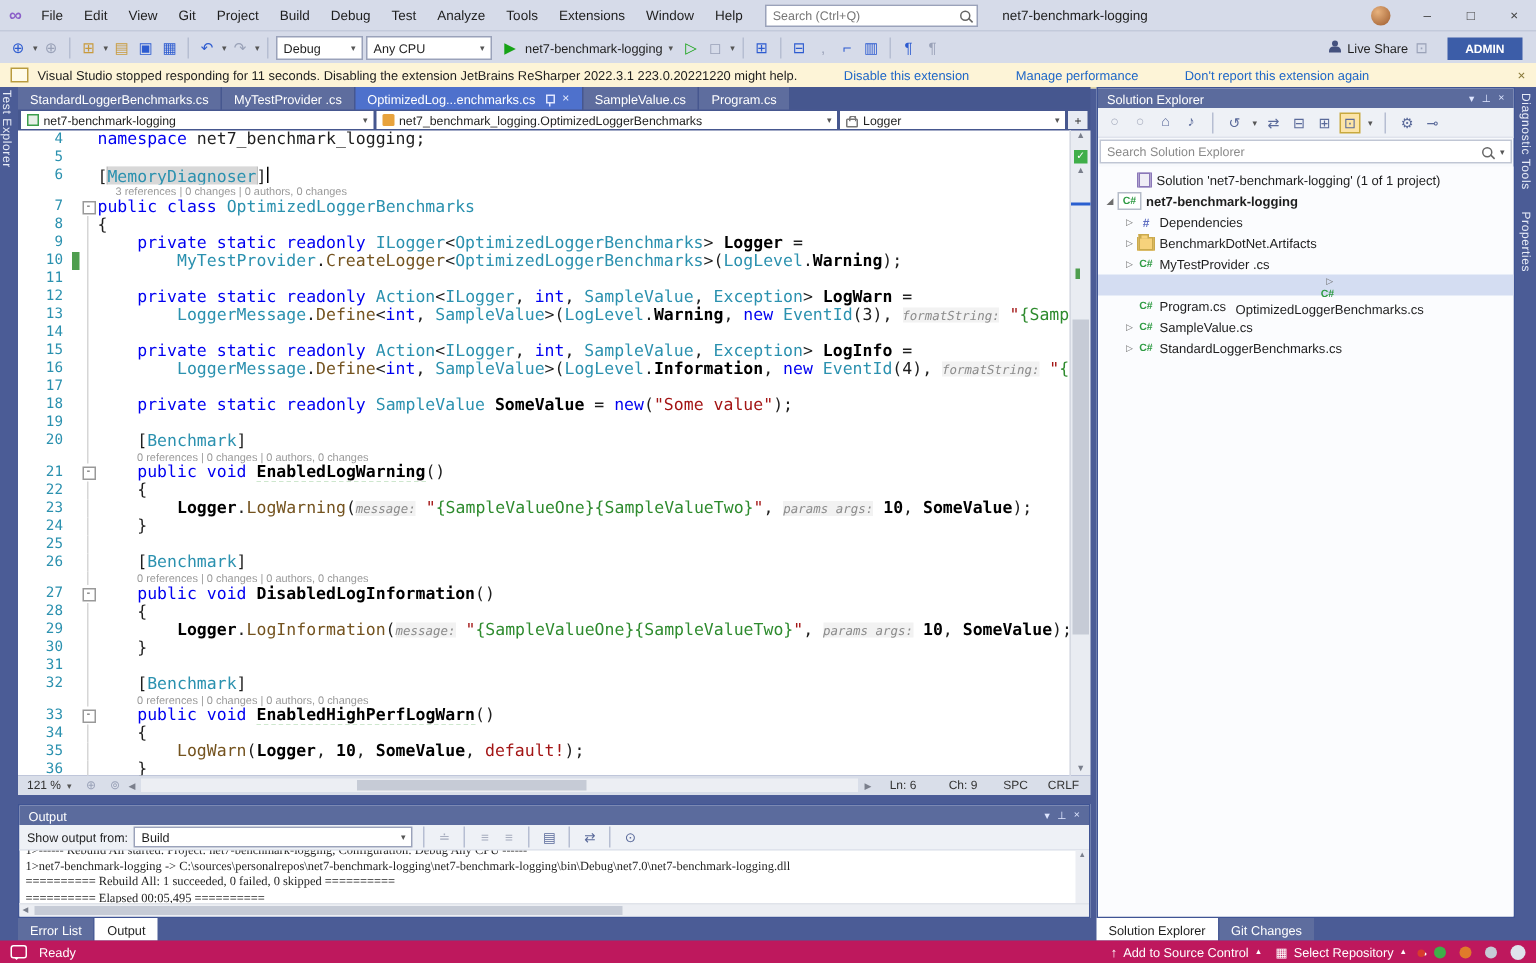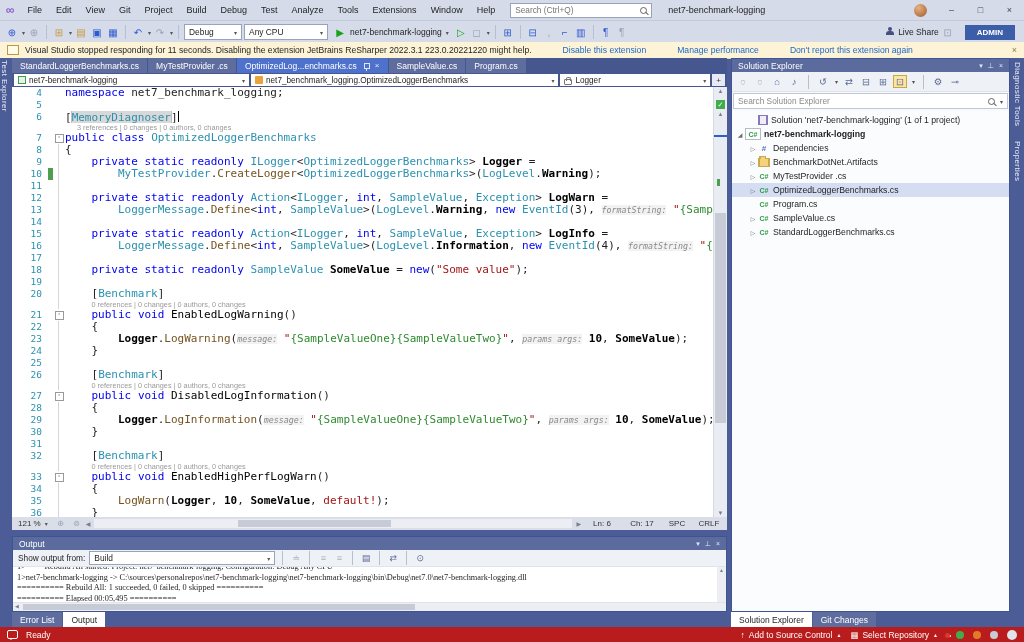--- a/index.html
+++ b/index.html
@@ -65,21 +65,21 @@
   .fold.guide::before{content:"";position:absolute;left:5px;top:0;bottom:0;width:1px;background:#d6d6d6}
   .foldbox{width:7px;height:7px;border:1px solid #999;background:#fff;color:#333;font-size:7px;line-height:5px;text-align:center;z-index:1}
   .ltxt{flex:1;white-space:pre;overflow:hidden}
   .cl-row{display:flex;height:9px;line-height:9px}
   .cl{font-size:7.3px;color:#9a9a9a;font-family:"Liberation Sans",sans-serif;white-space:pre}
   .caret{display:inline-block;width:1px;height:11px;background:#000;vertical-align:text-top}
   .tk-k{color:#0000f0}.tk-t{color:#2b91af}.tk-m{color:#74531f}.tk-p{color:#1e1e1e}
   .tk-b{color:#000;font-weight:bold}.tk-s{color:#a31515}.tk-g{color:#2e8b2e}
   .tk-h{color:#8a8a8a;background:#f2f2f2;font-size:8.3px;font-style:italic}
   .tk-ah{color:#2b91af;background:#d8d8d8;outline:1px solid #c0c0c0}
-  .tk-u{color:#000;font-weight:normal;border-bottom:1px dashed #3f9e3f}
+  .tk-u{color:#000;font-weight:bold;border-bottom:1px dashed #3f9e3f}
   
   .vscroll{position:absolute;right:0;top:29px;width:13px;height:430px;background:#e9ecf2;border-left:1px solid #d5d9e2}
   .health{position:absolute;top:13px;left:2px;width:9px;height:9px;background:#3fae49;color:#fff;font-size:7px;line-height:9px;text-align:center}
   .sarr{position:absolute;left:0;right:0;text-align:center;font-size:6px;color:#7a7f8c}
   .sthumb{position:absolute;left:1px;right:1px;top:126px;height:210px;background:#c6cbd6}
   .caretmark{position:absolute;left:0;right:0;top:48px;height:2px;background:#2a5fd0}
   .chgmark{position:absolute;left:3px;width:3px;top:92px;height:7px;background:#4f9e4f}
   
   .edstatus{position:absolute;left:0;right:0;bottom:0;height:13px;background:#d9dee9;display:flex;align-items:center;font-size:8px;color:#333;padding:0 2px;gap:2px}
   .zoombox{display:flex;align-items:center;gap:3px;padding:0 4px}
@@ -117,21 +117,21 @@
   .tarrow{width:10px;text-align:center;font-size:6px;color:#6d6d6d;flex:none}
   .ticon{width:12px;height:10px;margin-right:3px;flex:none;display:flex;align-items:center;justify-content:center;font-family:"Liberation Sans",sans-serif}
   .tlabel.bold{font-weight:bold}
   .ic-cs{color:#2e9b43;font-weight:bold;font-size:7px}
   .ic-csproj{color:#2e9b43;font-weight:bold;font-size:7px;border:1px solid #b5bcc9;background:#fff;padding:0 1px}
   .ic-dependencies{color:#5c6bc0;font-weight:bold;font-size:8px}
   .ic-folder{width:10px;height:7px;background:#f6d27c;border:1px solid #caa94e;position:relative;align-self:center}
   .ic-folder::before{content:"";position:absolute;left:0;top:-3px;width:4px;height:2px;background:#f6d27c;border:1px solid #caa94e;border-bottom:none}
   .ic-solution{width:8px;height:8px;border:1px solid #8a77b8;background:#efedf6}
   
-  .statusbar{position:absolute;left:0;right:0;bottom:0;height:15px;background:#b91c1c;color:#fff;display:flex;align-items:center;font-size:8.5px;padding:0 7px;gap:8px}
+  .statusbar{position:absolute;left:0;right:0;bottom:0;height:15px;background:#be185d;color:#fff;display:flex;align-items:center;font-size:8.5px;padding:0 7px;gap:8px}
   .bubble{width:9px;height:7px;border:1px solid #fff;border-radius:2px;position:relative;flex:none}
   .bubble::after{content:"";position:absolute;left:1px;bottom:-4px;border:2px solid transparent;border-top-color:#fff}
   .sb-right{margin-left:auto;display:flex;align-items:center;gap:9px}
   .sb-item{display:flex;align-items:center;gap:4px}
   .tri{font-size:5px}
   .bell{width:7px;height:6px;border-radius:4px 4px 0 0;background:#fff;position:relative;flex:none}
   .bell::after{content:"";position:absolute;left:2px;bottom:-2px;width:2px;height:2px;border-radius:50%;background:#fff}
   .badge{position:absolute;right:-3px;bottom:-3px;width:5px;height:5px;border-radius:50%;background:#d83b2d}
   .dot{width:8px;height:8px;border-radius:50%;flex:none}
   .dot.green{background:#3fae49}.dot.orange{background:#e07b2a}.dot.gray{background:#c6cbd6}
@@ -349,21 +349,21 @@
           <span class="ddw">▾</span>
       </div>
       <span class="ti gray" style="font-size:8px">⊕</span>
       <span class="ti gray" style="font-size:8px">⊚</span>
       <span class="arr">◀</span>
       <div class="htrack">
           <span class="hthumb"></span>
         </div>
       <span class="arr">▶</span>
       <span class="edcell">Ln: 6</span>
-      <span class="edcell">Ch: 17</span>
+      <span class="edcell">Ch: 9</span>
       <span class="edcell" style="width:28px">SPC</span>
       <span class="edcell" style="width:32px">CRLF</span>
     </div>
   </div>
 
   <div class="outpanel">
     <div class="ptitle">
       <span>Output</span>
       <span class="ticons">
         <span>▾</span>
@@ -458,21 +458,21 @@
           <span class="ticon ic-folder">
             <span class="ic-folder"></span>
           </span>
           <span class="tlabel">BenchmarkDotNet.Artifacts</span>
         </div>
         <div class="trow" style="padding-left: 16px;">
           <span class="tarrow">▷</span>
           <span class="ticon ic-cs">C#</span>
           <span class="tlabel">MyTestProvider .cs</span>
         </div>
-        <div class="trow selected" style="padding-left: 16px;">
+        <div class="trow selected" style="padding-left: 32px; flex-direction: column;">
           <span class="tarrow">▷</span>
           <span class="ticon ic-cs">C#</span>
           <span class="tlabel">OptimizedLoggerBenchmarks.cs</span>
         </div>
         <div class="trow" style="padding-left: 16px;">
           <span class="tarrow"></span>
           <span class="ticon ic-cs">C#</span>
           <span class="tlabel">Program.cs</span>
         </div>
         <div class="trow" style="padding-left: 16px;">

